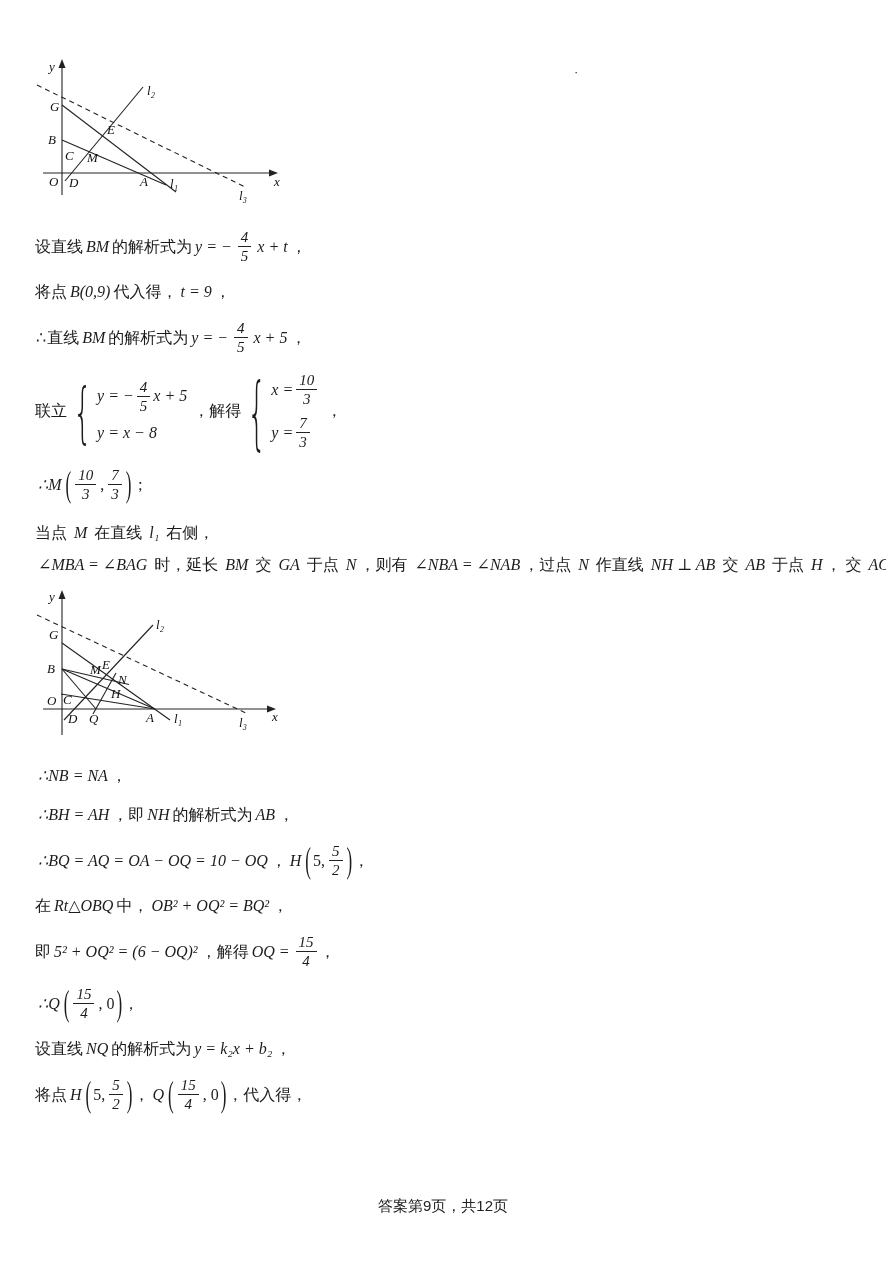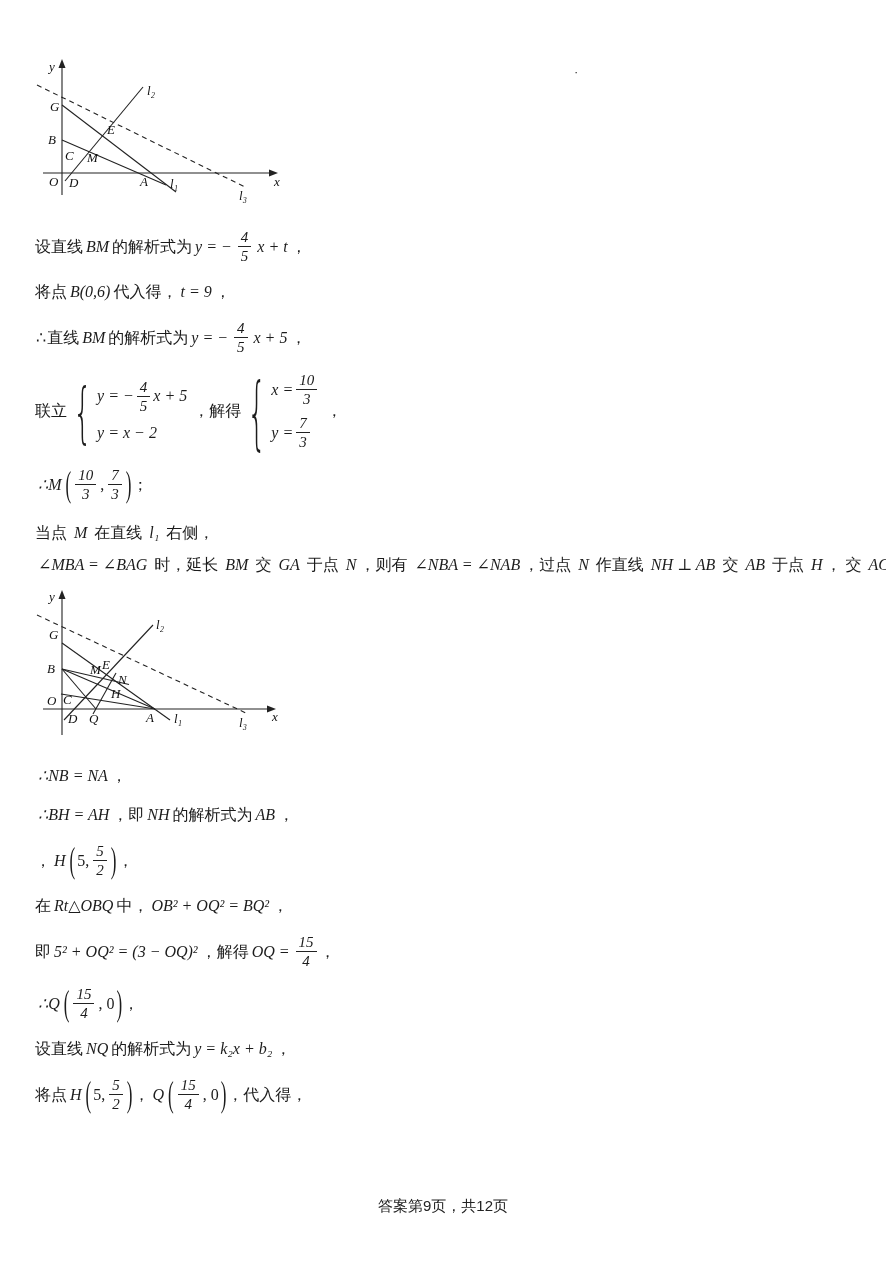--- a/index.html
+++ b/index.html
@@ -88,21 +88,21 @@
     <span class="frac">
         <span class="num">4</span>
         <span class="den">5</span>
       </span>
     <span class="mi">x + t</span>
     <span class="cn">，</span>
   </div>
 
   <div class="line">
     <span class="cn">将点</span>
-    <span class="mi">B(0,6)</span>
+    <span class="mi">B(0,9)</span>
     <span class="cn">代入得，</span>
     <span class="mi">t = 9</span>
     <span class="cn">，</span>
   </div>
 
   <div class="line">
     <span class="mr">∴</span>
     <span class="cn">直线</span>
     <span class="mi">BM</span>
     <span class="cn">的解析式为</span>
@@ -121,21 +121,21 @@
       <span class="sysbrace">{</span>
       <span class="sysrows">
         <span class="sysrow">
           <span>y = −</span>
           <span class="frac">
               <span class="num">4</span>
               <span class="den">5</span>
             </span>
           <span>x + 5</span>
         </span>
-        <span class="sysrow">y = x − 2</span>
+        <span class="sysrow">y = x − 8</span>
       </span>
     </span>
     <span class="cn">，解得</span>
     <span class="system">
       <span class="sysbrace tall">{</span>
       <span class="sysrows">
         <span class="sysrow">
           <span>x =</span>
           <span class="frac">
               <span class="num">10</span>
@@ -217,20 +217,21 @@
   <div class="line">
     <span class="mi">∴BH = AH</span>
     <span class="cn">，即</span>
     <span class="mi">NH</span>
     <span class="cn">的解析式为</span>
     <span class="mi">AB</span>
     <span class="cn">，</span>
   </div>
 
   <div class="line">
+    <span class="mi">∴BQ = AQ = OA − OQ = 10 − OQ</span>
     <span class="cn">，</span>
     <span class="tuple">
       <span class="mi">H</span>
       <span class="bigp">(</span>
       <span class="mr">5,</span>
       <span class="frac">
           <span class="num">5</span>
           <span class="den">2</span>
         </span>
       <span class="bigp">)</span>
@@ -241,21 +242,21 @@
   <div class="line">
     <span class="cn">在</span>
     <span class="mi">Rt△OBQ</span>
     <span class="cn">中，</span>
     <span class="mi">OB² + OQ² = BQ²</span>
     <span class="cn">，</span>
   </div>
 
   <div class="line">
     <span class="cn">即</span>
-    <span class="mi">5² + OQ² = (3 − OQ)²</span>
+    <span class="mi">5² + OQ² = (6 − OQ)²</span>
     <span class="cn">，解得</span>
     <span class="mi">OQ =</span>
     <span class="frac">
         <span class="num">15</span>
         <span class="den">4</span>
       </span>
     <span class="cn">，</span>
   </div>
 
   <div class="line">

